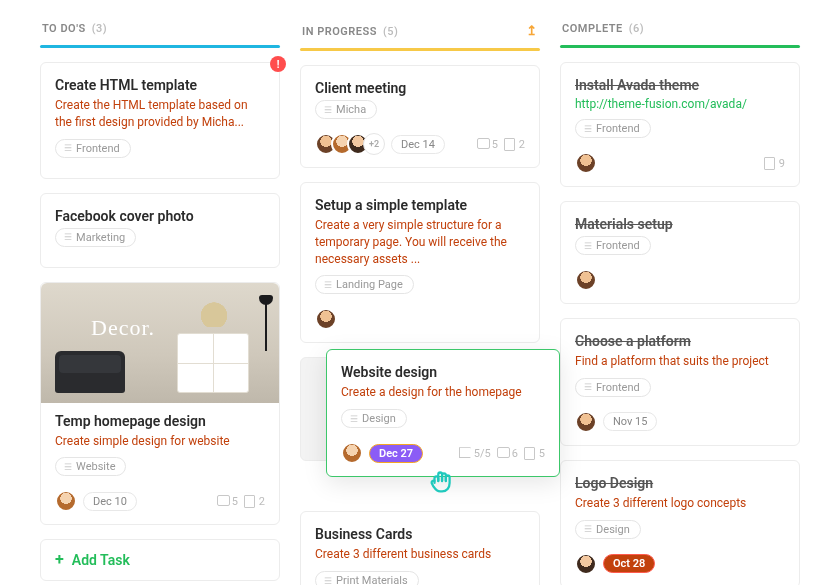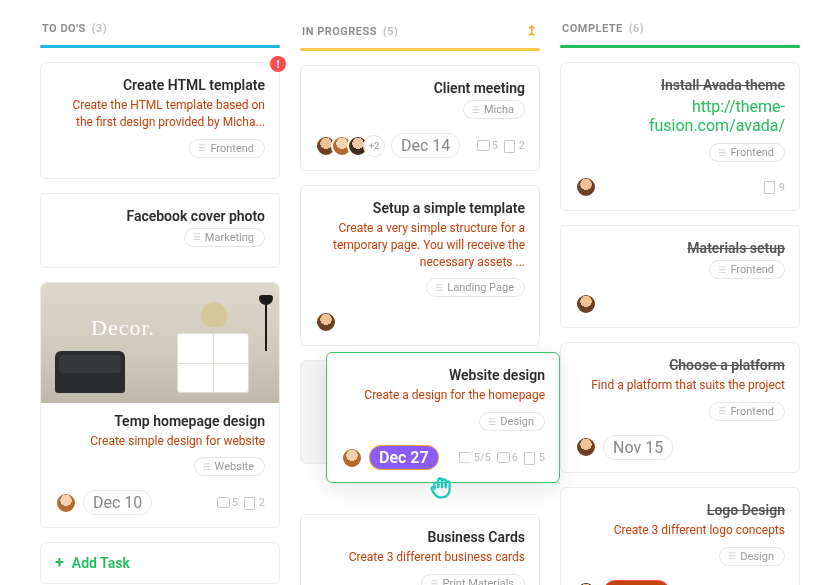--- a/index.html
+++ b/index.html
@@ -36,40 +36,39 @@
   .bar-prog { background: #f7c948; }
   .bar-done { background: #23bd5a; }
 
   .card {
     background: #fff;
     border: 1px solid #ececec;
     border-radius: 6px;
     padding: 14px 14px 12px 14px;
     margin-bottom: 14px;
     position: relative;
-    text-align: right;
   }
   .card.dragging {
     border: 1px solid #3cc76a;
     box-shadow: 0 6px 24px rgba(0,0,0,0.10);
     transform: translate(10px,-4px);
     z-index: 5;
   }
   .card.placeholder {
     background: #f3f3f3;
     border: 1px solid #ececec;
     border-radius: 6px;
     height: 104px;
     margin-bottom: 14px;
   }
 
   .card-title { font-size: 14px; font-weight: 600; margin-bottom: 4px; }
   .card-title.done { text-decoration: line-through; color: #555; }
   .card-desc { font-size: 12px; color: #c2410c; line-height: 1.4; margin-bottom: 8px; }
-  .card-link { font-size: 16px; color: #23bd5a; margin-bottom: 8px; display: block; }
+  .card-link { font-size: 12px; color: #23bd5a; margin-bottom: 8px; display: block; }
 
   .tag {
     display: inline-flex; align-items: center; gap: 4px;
     border: 1px solid #e5e5e5; border-radius: 12px;
     padding: 2px 10px 2px 8px;
     font-size: 11px; color: #999; background: #fff;
     margin-bottom: 8px;
   }
   .tag .tag-ic { font-size: 9px; color: #ccc; }
 
@@ -88,21 +87,21 @@
     font-size: 10px; color: #fff; font-weight: 600;
   }
   .avatar:first-child { margin-left: 0; }
   .avatar.more {
     background: #fff; border: 1px solid #e5e5e5;
     color: #aaa; font-size: 9px;
   }
 
   .date-pill {
     border: 1px solid #e8e8e8; border-radius: 12px;
-    padding: 2px 9px; font-size: 16px; color: #888; background: #fff;
+    padding: 2px 9px; font-size: 11px; color: #888; background: #fff;
   }
   .date-pill.orange { background: #8b5cf6; border-color: #f5a623; color: #fff; font-weight: 600; }
   .date-pill.red { background: #c2410c; border-color: #ff5a4d; color: #fff; font-weight: 600; }
 
   .meta { display: inline-flex; align-items: center; gap: 3px; color: #bcbcbc; font-size: 11px; }
   .meta svg, .meta .ic { width: 12px; height: 12px; display: inline-block; }
 
   .alert-badge {
     position: absolute; top: -7px; right: -7px;
     width: 16px; height: 16px; border-radius: 50%;

